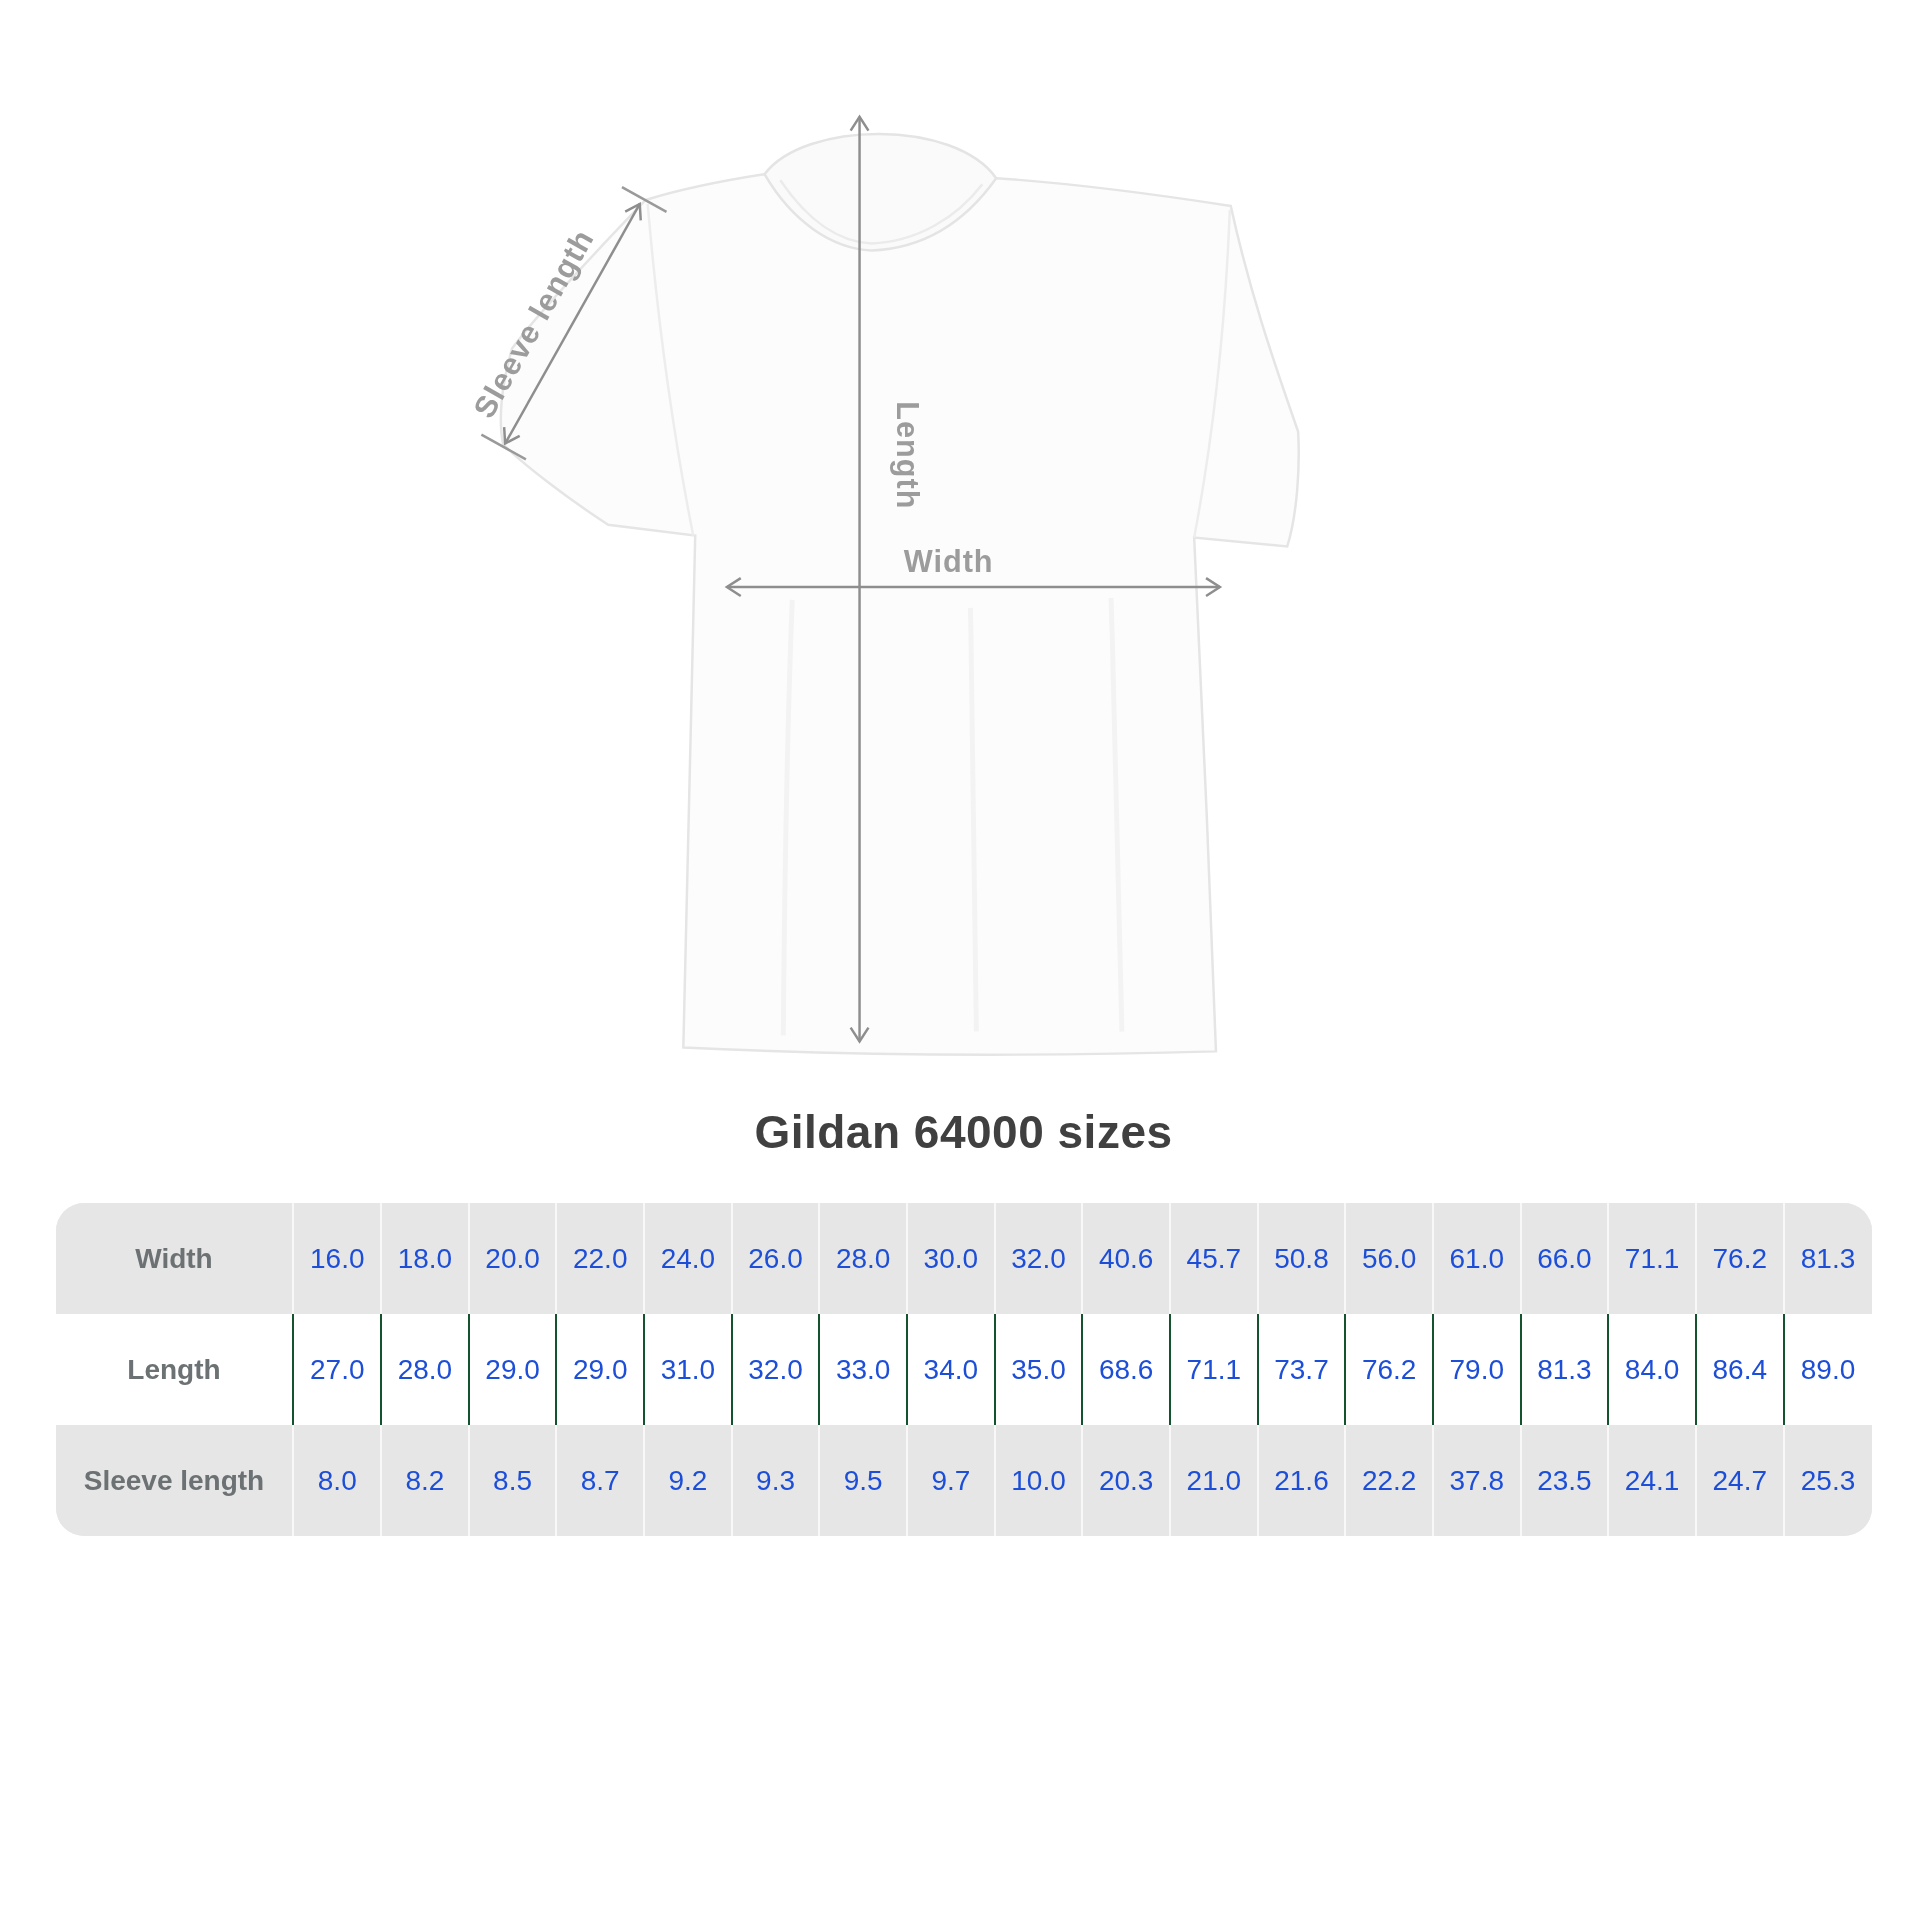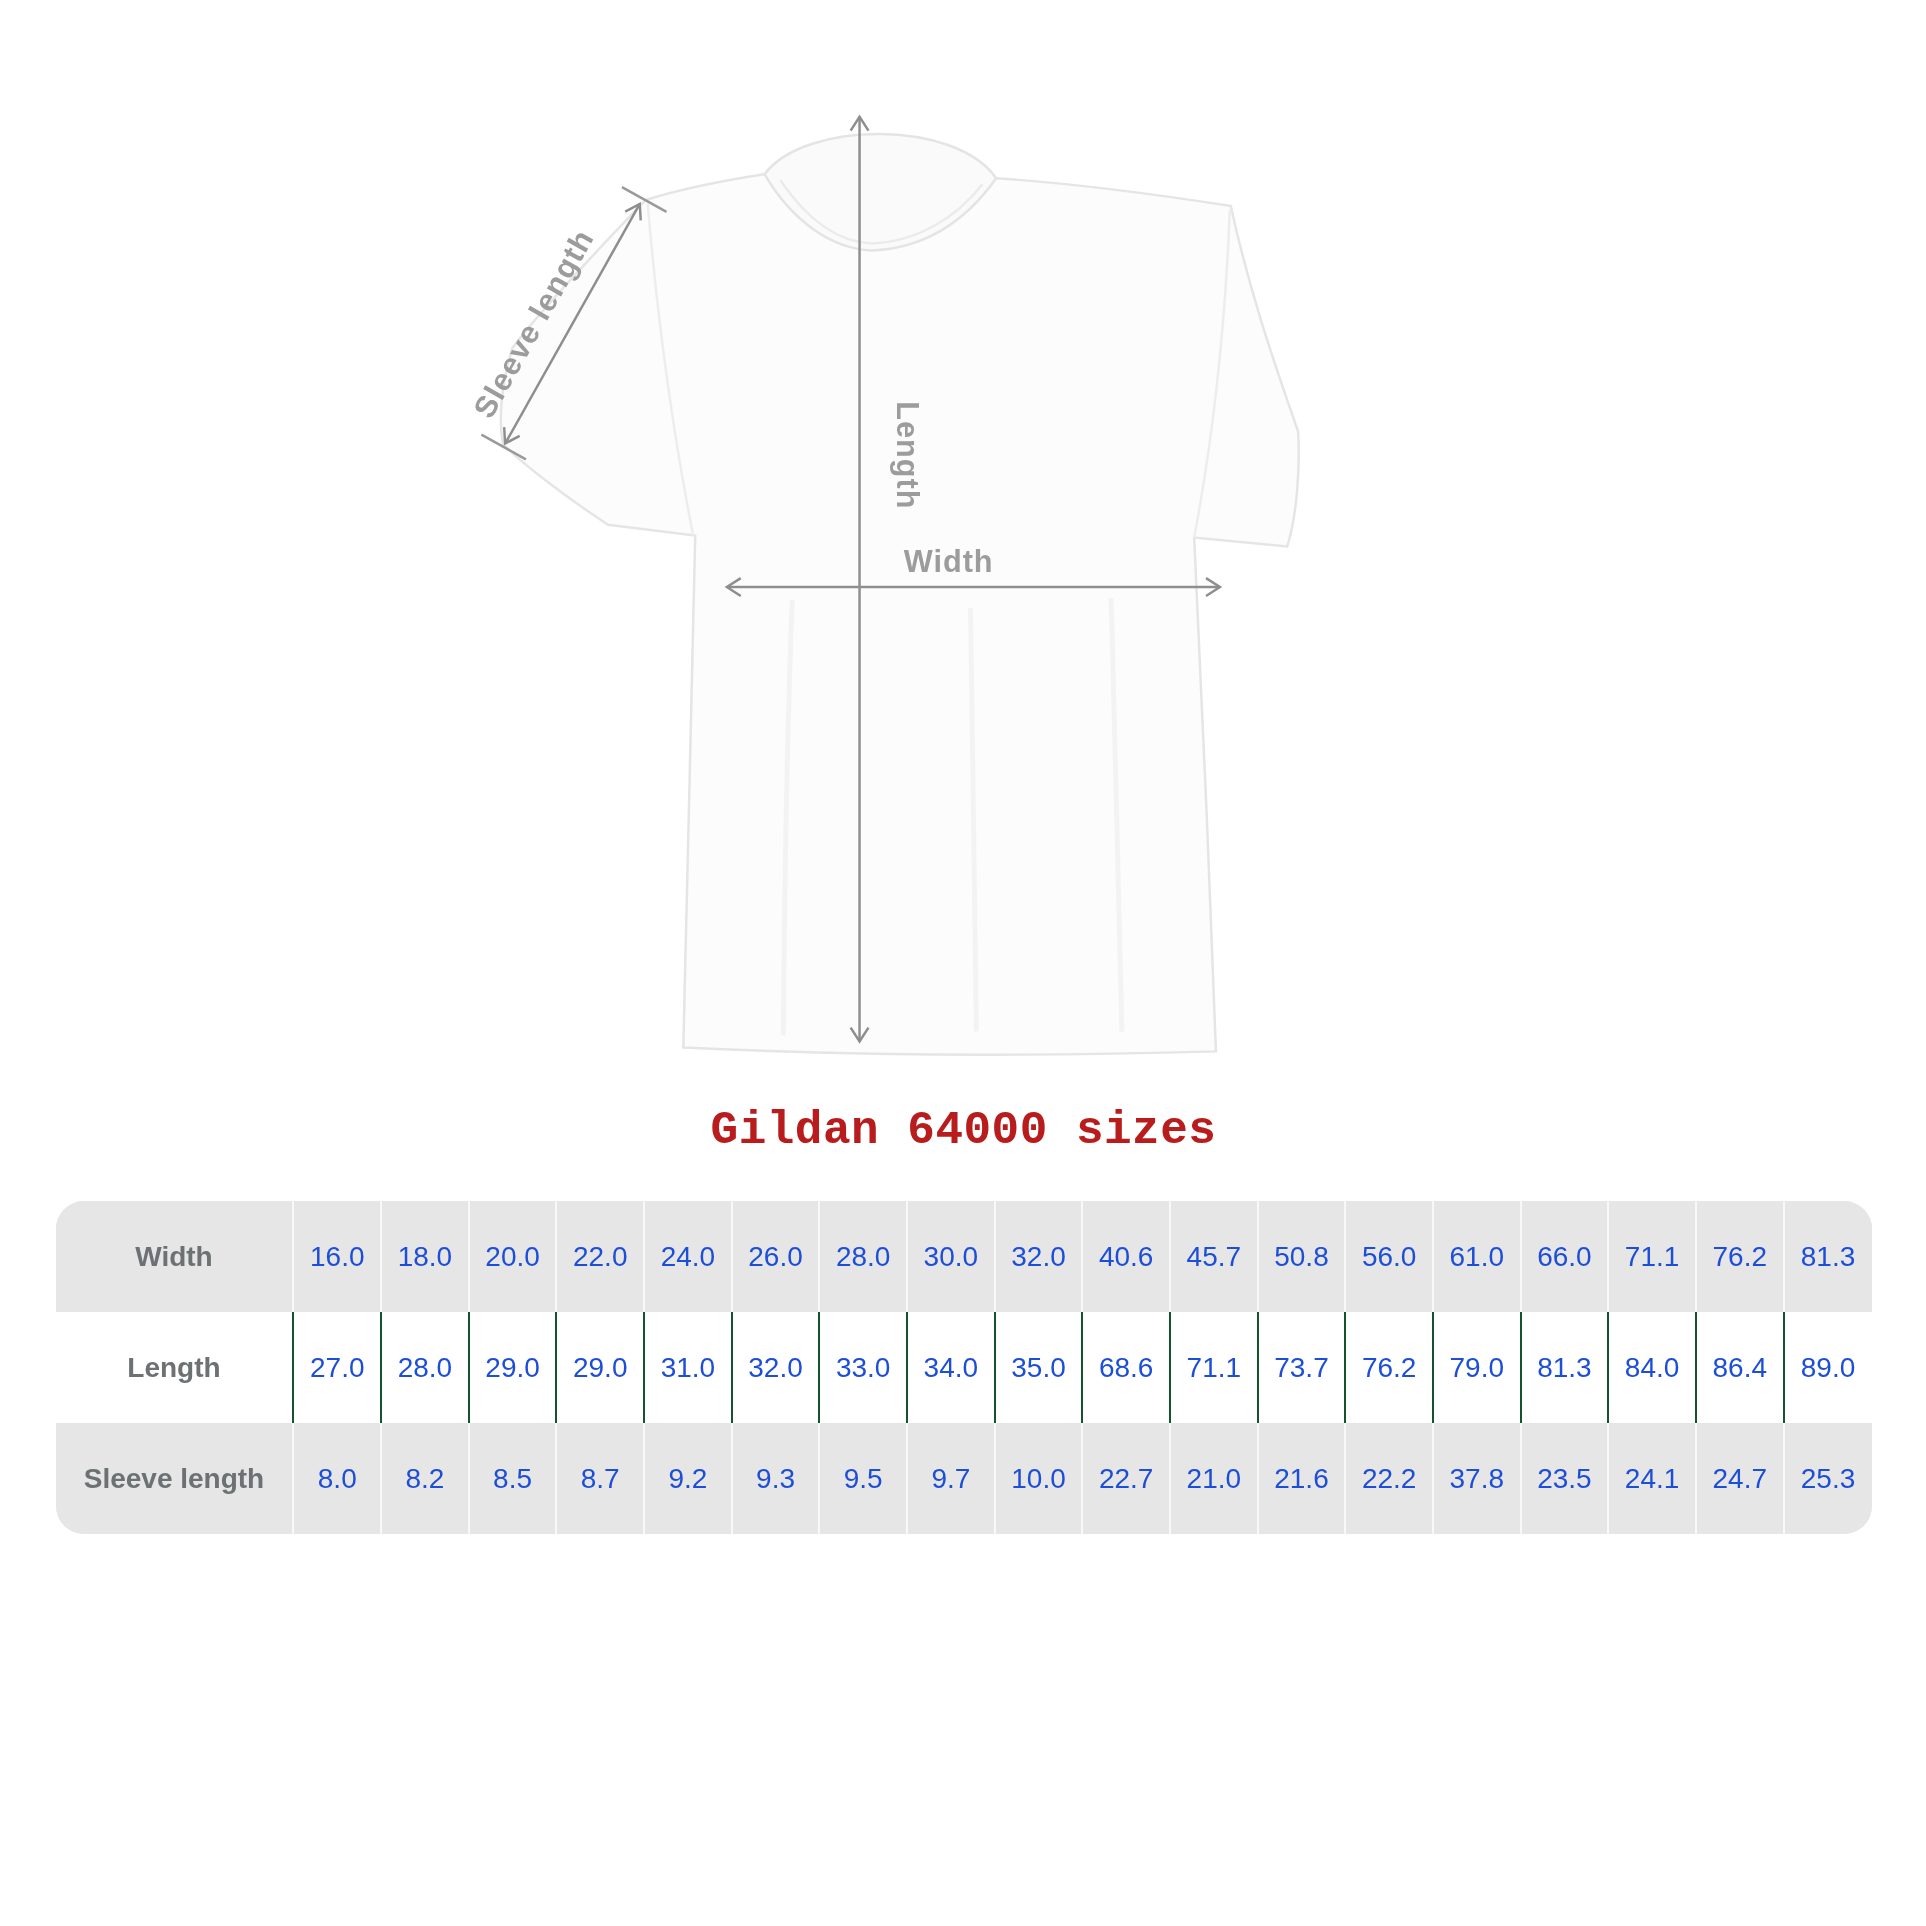--- a/index.html
+++ b/index.html
@@ -17,21 +17,21 @@
   .dim-tick { stroke: #9a9a9a; stroke-width: 2.5; }
   .dim-label {
     font-family: "Liberation Sans", sans-serif;
     font-weight: 700; font-size: 31px; fill: #9c9c9c; letter-spacing: 1px;
   }
 
   
   .title {
     margin-top: 16px;
     text-align: center;
-    font-size: 46px; font-weight: 700; color: #b91c1c; letter-spacing: 0.5px; font-family: Liberation Mono, monospace;
+    font-size: 46px; font-weight: 700; color: #404040; letter-spacing: 0.5px;
   }
   .note {
     margin-top: 16px;
     text-align: center;
     font-style: italic;
     font-size: 26px; color: #55575a;
   }
 
   
   .table-wrap {
@@ -209,21 +209,21 @@
           <th>Sleeve length</th>
           <td>8.0</td>
           <td>8.2</td>
           <td>8.5</td>
           <td>8.7</td>
           <td>9.2</td>
           <td>9.3</td>
           <td>9.5</td>
           <td>9.7</td>
           <td>10.0</td>
-          <td>22.7</td>
+          <td>20.3</td>
           <td>21.0</td>
           <td>21.6</td>
           <td>22.2</td>
           <td>37.8</td>
           <td>23.5</td>
           <td>24.1</td>
           <td>24.7</td>
           <td>25.3</td>
         </tr>
       </tbody>

